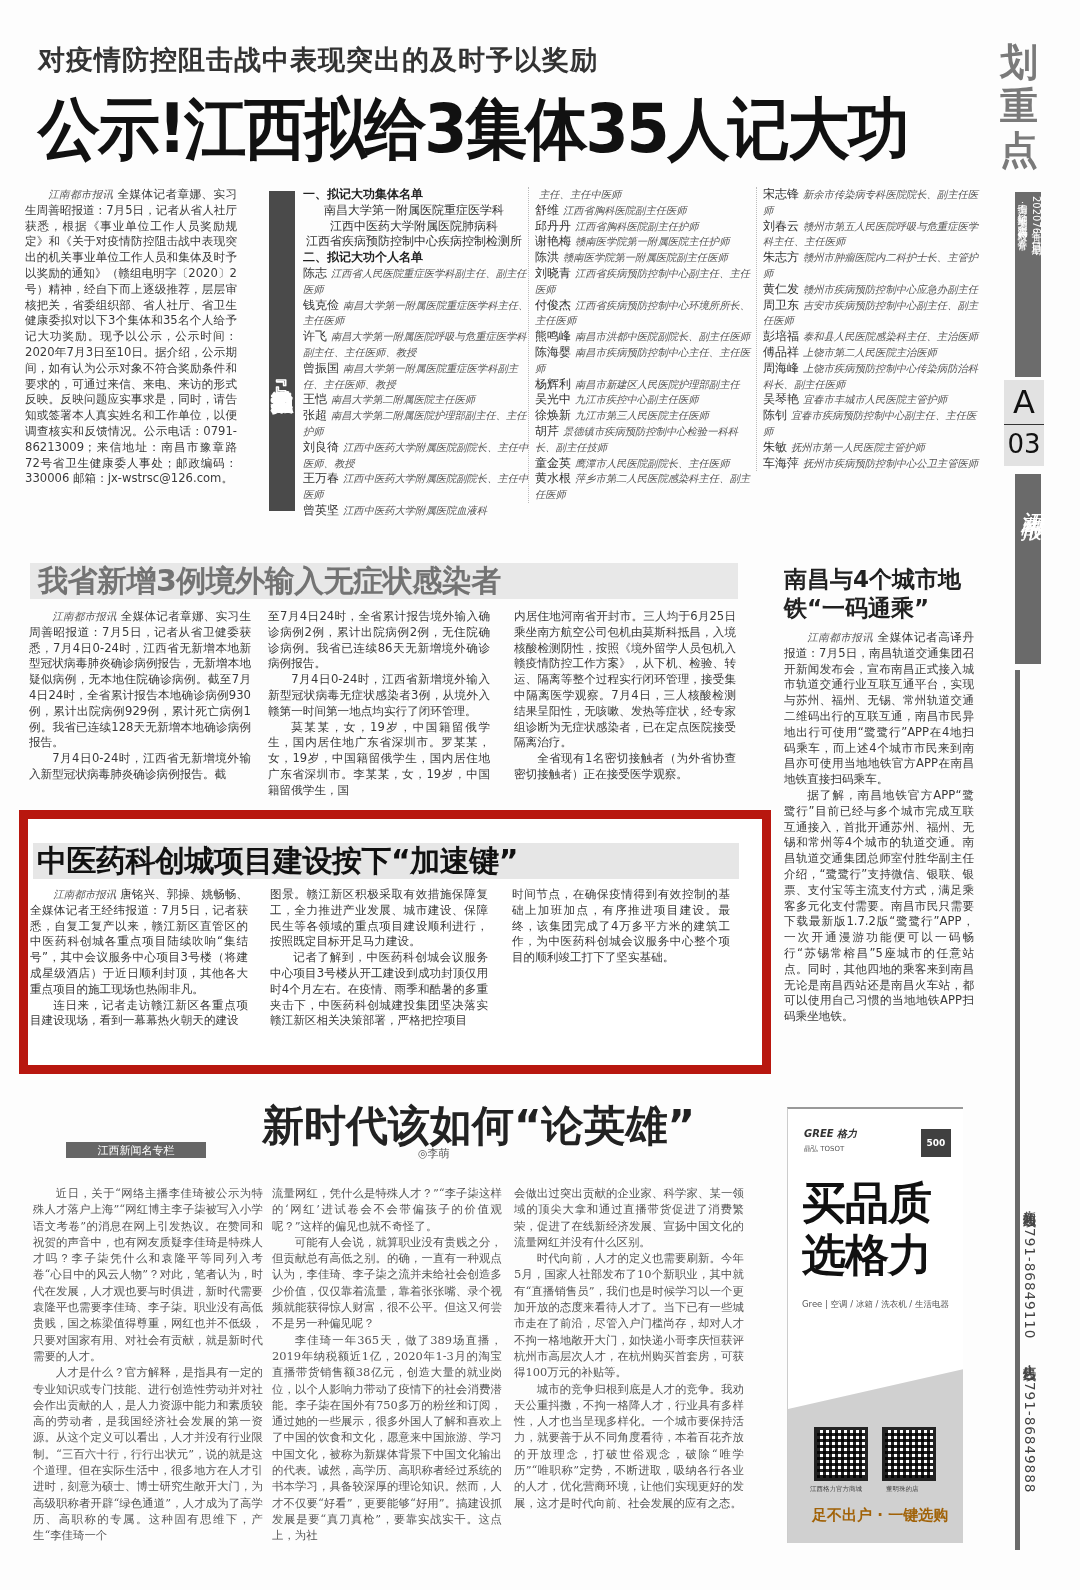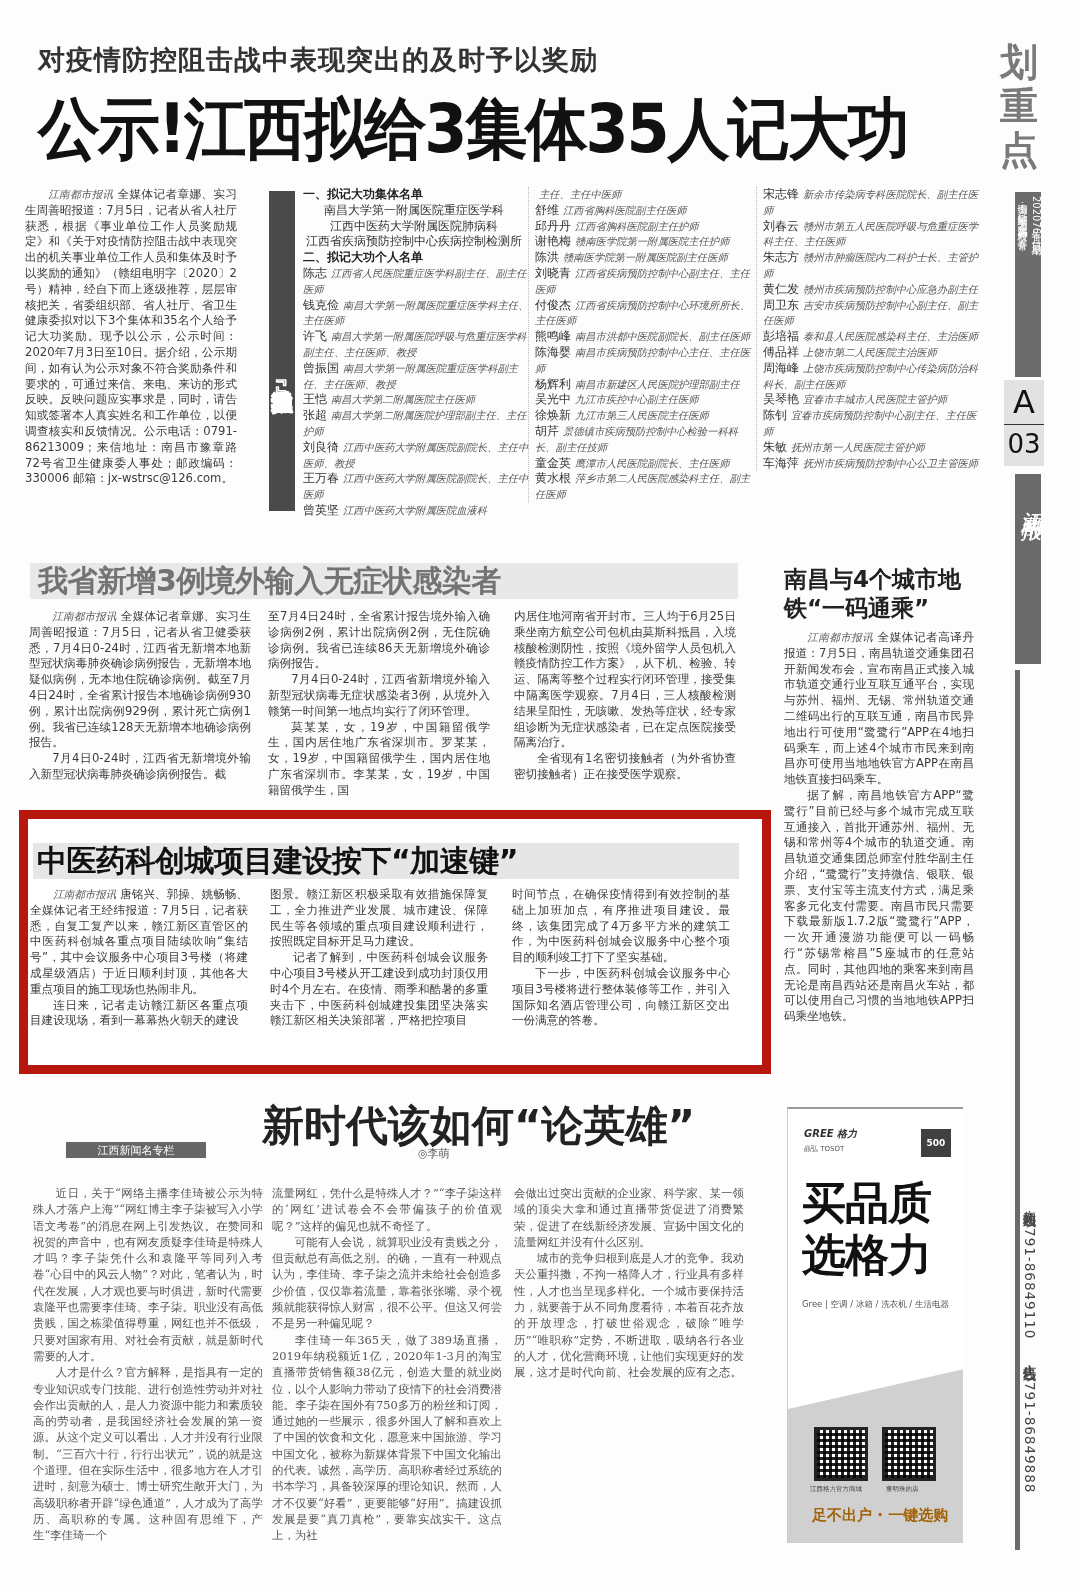--- a/index.html
+++ b/index.html
@@ -181,21 +181,20 @@
 <div class="abs a3col" id="a3-c1">
   <p class="indent"><span class="dateline">江南都市报讯</span> <span>唐铭兴、郭操、姚畅畅、全媒体记者王经纬报道：7月5日，记者获悉，自复工复产以来，赣江新区直管区的中医药科创城各重点项目陆续吹响“集结号”，其中会议服务中心项目3号楼（将建成星级酒店）于近日顺利封顶，其他各大重点项目的施工现场也热闹非凡。</span></p>
   <p class="indent">连日来，记者走访赣江新区各重点项目建设现场，看到一幕幕热火朝天的建设</p>
 </div>
 <div class="abs a3col" id="a3-c2">
   <p>图景。赣江新区积极采取有效措施保障复工，全力推进产业发展、城市建设、保障民生等各领域的重点项目建设顺利进行，按照既定目标开足马力建设。</p>
   <p class="indent">记者了解到，中医药科创城会议服务中心项目3号楼从开工建设到成功封顶仅用时4个月左右。在疫情、雨季和酷暑的多重夹击下，中医药科创城建投集团坚决落实赣江新区相关决策部署，严格把控项目</p>
 </div>
 <div class="abs a3col" id="a3-c3">
   <p>时间节点，在确保疫情得到有效控制的基础上加班加点，有序推进项目建设。最终，该集团完成了4万多平方米的建筑工作，为中医药科创城会议服务中心整个项目的顺利竣工打下了坚实基础。</p>
-  <p class="indent">下一步，中医药科创城会议服务中心项目3号楼将进行整体装修等工作，并引入国际知名酒店管理公司，向赣江新区交出一份满意的答卷。</p>
 </div>
 
 <div class="abs" id="a4-title">南昌与4个城市地铁“一码通乘”</div>
 <div class="abs" id="a4-body">
   <p class="indent"><span class="dateline">江南都市报讯</span> <span>全媒体记者高译丹报道：7月5日，南昌轨道交通集团召开新闻发布会，宣布南昌正式接入城市轨道交通行业互联互通平台，实现与苏州、福州、无锡、常州轨道交通二维码出行的互联互通，南昌市民异地出行可使用“鹭鹭行”APP在4地扫码乘车，而上述4个城市市民来到南昌亦可使用当地地铁官方APP在南昌地铁直接扫码乘车。</span></p>
   <p class="indent">据了解，南昌地铁官方APP“鹭鹭行”目前已经与多个城市完成互联互通接入，首批开通苏州、福州、无锡和常州等4个城市的轨道交通。南昌轨道交通集团总师室付胜华副主任介绍，“鹭鹭行”支持微信、银联、银票、支付宝等主流支付方式，满足乘客多元化支付需要。南昌市民只需要下载最新版1.7.2版“鹭鹭行”APP，一次开通漫游功能便可以一码畅行“苏锡常榕昌”5座城市的任意站点。同时，其他四地的乘客来到南昌无论是南昌西站还是南昌火车站，都可以使用自己习惯的当地地铁APP扫码乘坐地铁。</p>
 </div>
 
 <div class="abs" id="col-logo">
   <div class="tag">江西新闻名专栏</div>
@@ -206,20 +205,21 @@
   <p class="indent">近日，关于“网络主播李佳琦被公示为特殊人才落户上海”“网红博主李子柒被写入小学语文考卷”的消息在网上引发热议。在赞同和祝贺的声音中，也有网友质疑李佳琦是特殊人才吗？李子柒凭什么和袁隆平等同列入考卷“心目中的风云人物”？对此，笔者认为，时代在发展，人才观也要与时俱进，新时代需要袁隆平也需要李佳琦、李子柒。职业没有高低贵贱，国之栋梁值得尊重，网红也并不低级，只要对国家有用、对社会有贡献，就是新时代需要的人才。</p>
   <p class="indent">人才是什么？官方解释，是指具有一定的专业知识或专门技能、进行创造性劳动并对社会作出贡献的人，是人力资源中能力和素质较高的劳动者，是我国经济社会发展的第一资源。从这个定义可以看出，人才并没有行业限制。“三百六十行，行行出状元”，说的就是这个道理。但在实际生活中，很多地方在人才引进时，刻意为硕士、博士研究生敞开大门，为高级职称者开辟“绿色通道”，人才成为了高学历、高职称的专属。这种固有思维下，产生“李佳琦一个</p>
 </div>
 <div class="abs a5col" id="a5-c2">
   <p>流量网红，凭什么是特殊人才？”“李子柒这样的‘网红’进试卷会不会带偏孩子的价值观呢？”这样的偏见也就不奇怪了。</p>
   <p class="indent">可能有人会说，就算职业没有贵贱之分，但贡献总有高低之别。的确，一直有一种观点认为，李佳琦、李子柒之流并未给社会创造多少价值，仅仅靠着流量，靠着张张嘴、录个视频就能获得惊人财富，很不公平。但这又何尝不是另一种偏见呢？</p>
   <p class="indent">李佳琦一年365天，做了389场直播，2019年纳税额近1亿，2020年1-3月的淘宝直播带货销售额38亿元，创造大量的就业岗位，以个人影响力带动了疫情下的社会消费潜能。李子柒在国外有750多万的粉丝和订阅，通过她的一些展示，很多外国人了解和喜欢上了中国的饮食和文化，愿意来中国旅游、学习中国文化，被称为新媒体背景下中国文化输出的代表。诚然，高学历、高职称者经过系统的书本学习，具备较深厚的理论知识。然而，人才不仅要“好看”，更要能够“好用”。搞建设抓发展是要“真刀真枪”，要靠实战实干。这点上，为社</p>
 </div>
 <div class="abs a5col" id="a5-c3">
   <p>会做出过突出贡献的企业家、科学家、某一领域的顶尖大拿和通过直播带货促进了消费繁荣，促进了在线新经济发展、宣扬中国文化的流量网红并没有什么区别。</p>
+  <p class="indent">时代向前，人才的定义也需要刷新。今年5月，国家人社部发布了10个新职业，其中就有“直播销售员”，我们也是时候学习以一个更加开放的态度来看待人才了。当下已有一些城市走在了前沿，尽管入户门槛尚存，却对人才不拘一格地敞开大门，如快递小哥李庆恒获评杭州市高层次人才，在杭州购买首套房，可获得100万元的补贴等。</p>
   <p class="indent">城市的竞争归根到底是人才的竞争。我劝天公重抖擞，不拘一格降人才，行业具有多样性，人才也当呈现多样化。一个城市要保持活力，就要善于从不同角度看待，本着百花齐放的开放理念，打破世俗观念，破除“唯学历”“唯职称”定势，不断进取，吸纳各行各业的人才，优化营商环境，让他们实现更好的发展，这才是时代向前、社会发展的应有之态。</p>
 </div>
 
 <div class="abs" id="ad">
   <div class="logo1">GREE 格力</div>
   <div class="logo2">晶弘 TOSOT</div>
   <div class="f500">500</div>
   <div class="slogan">
     <div>买品质</div>
     <div>选格力</div>

